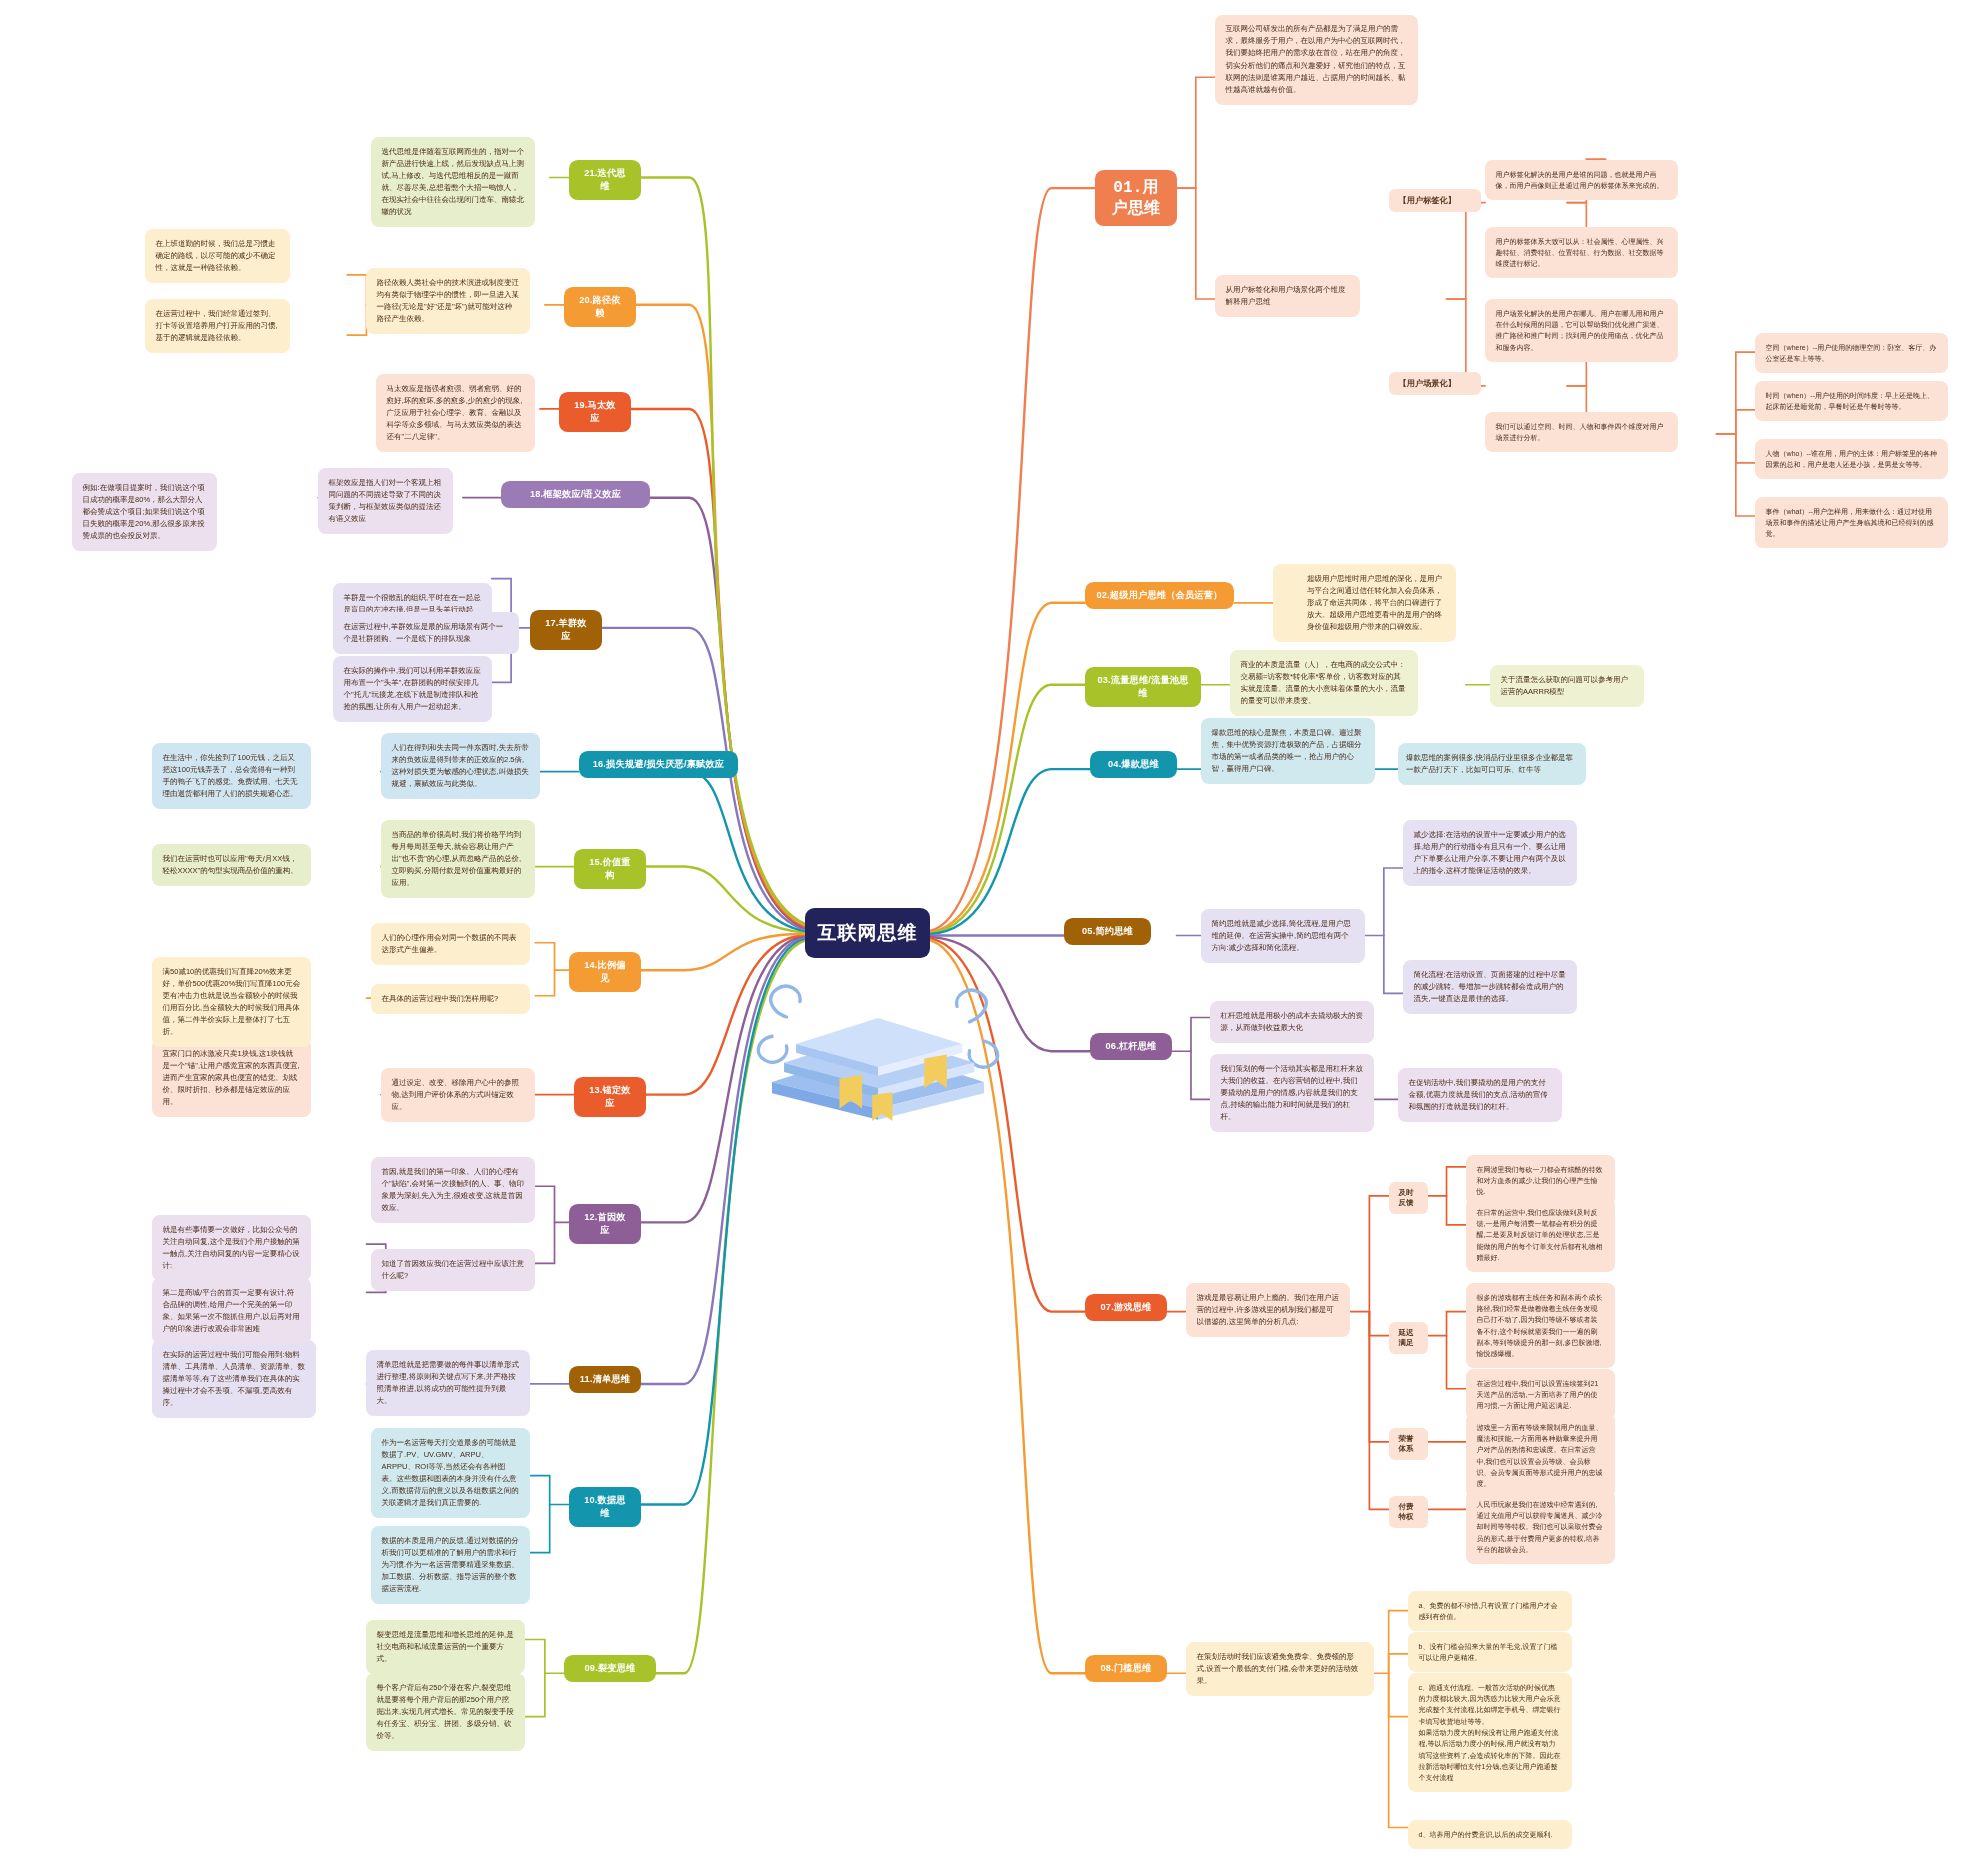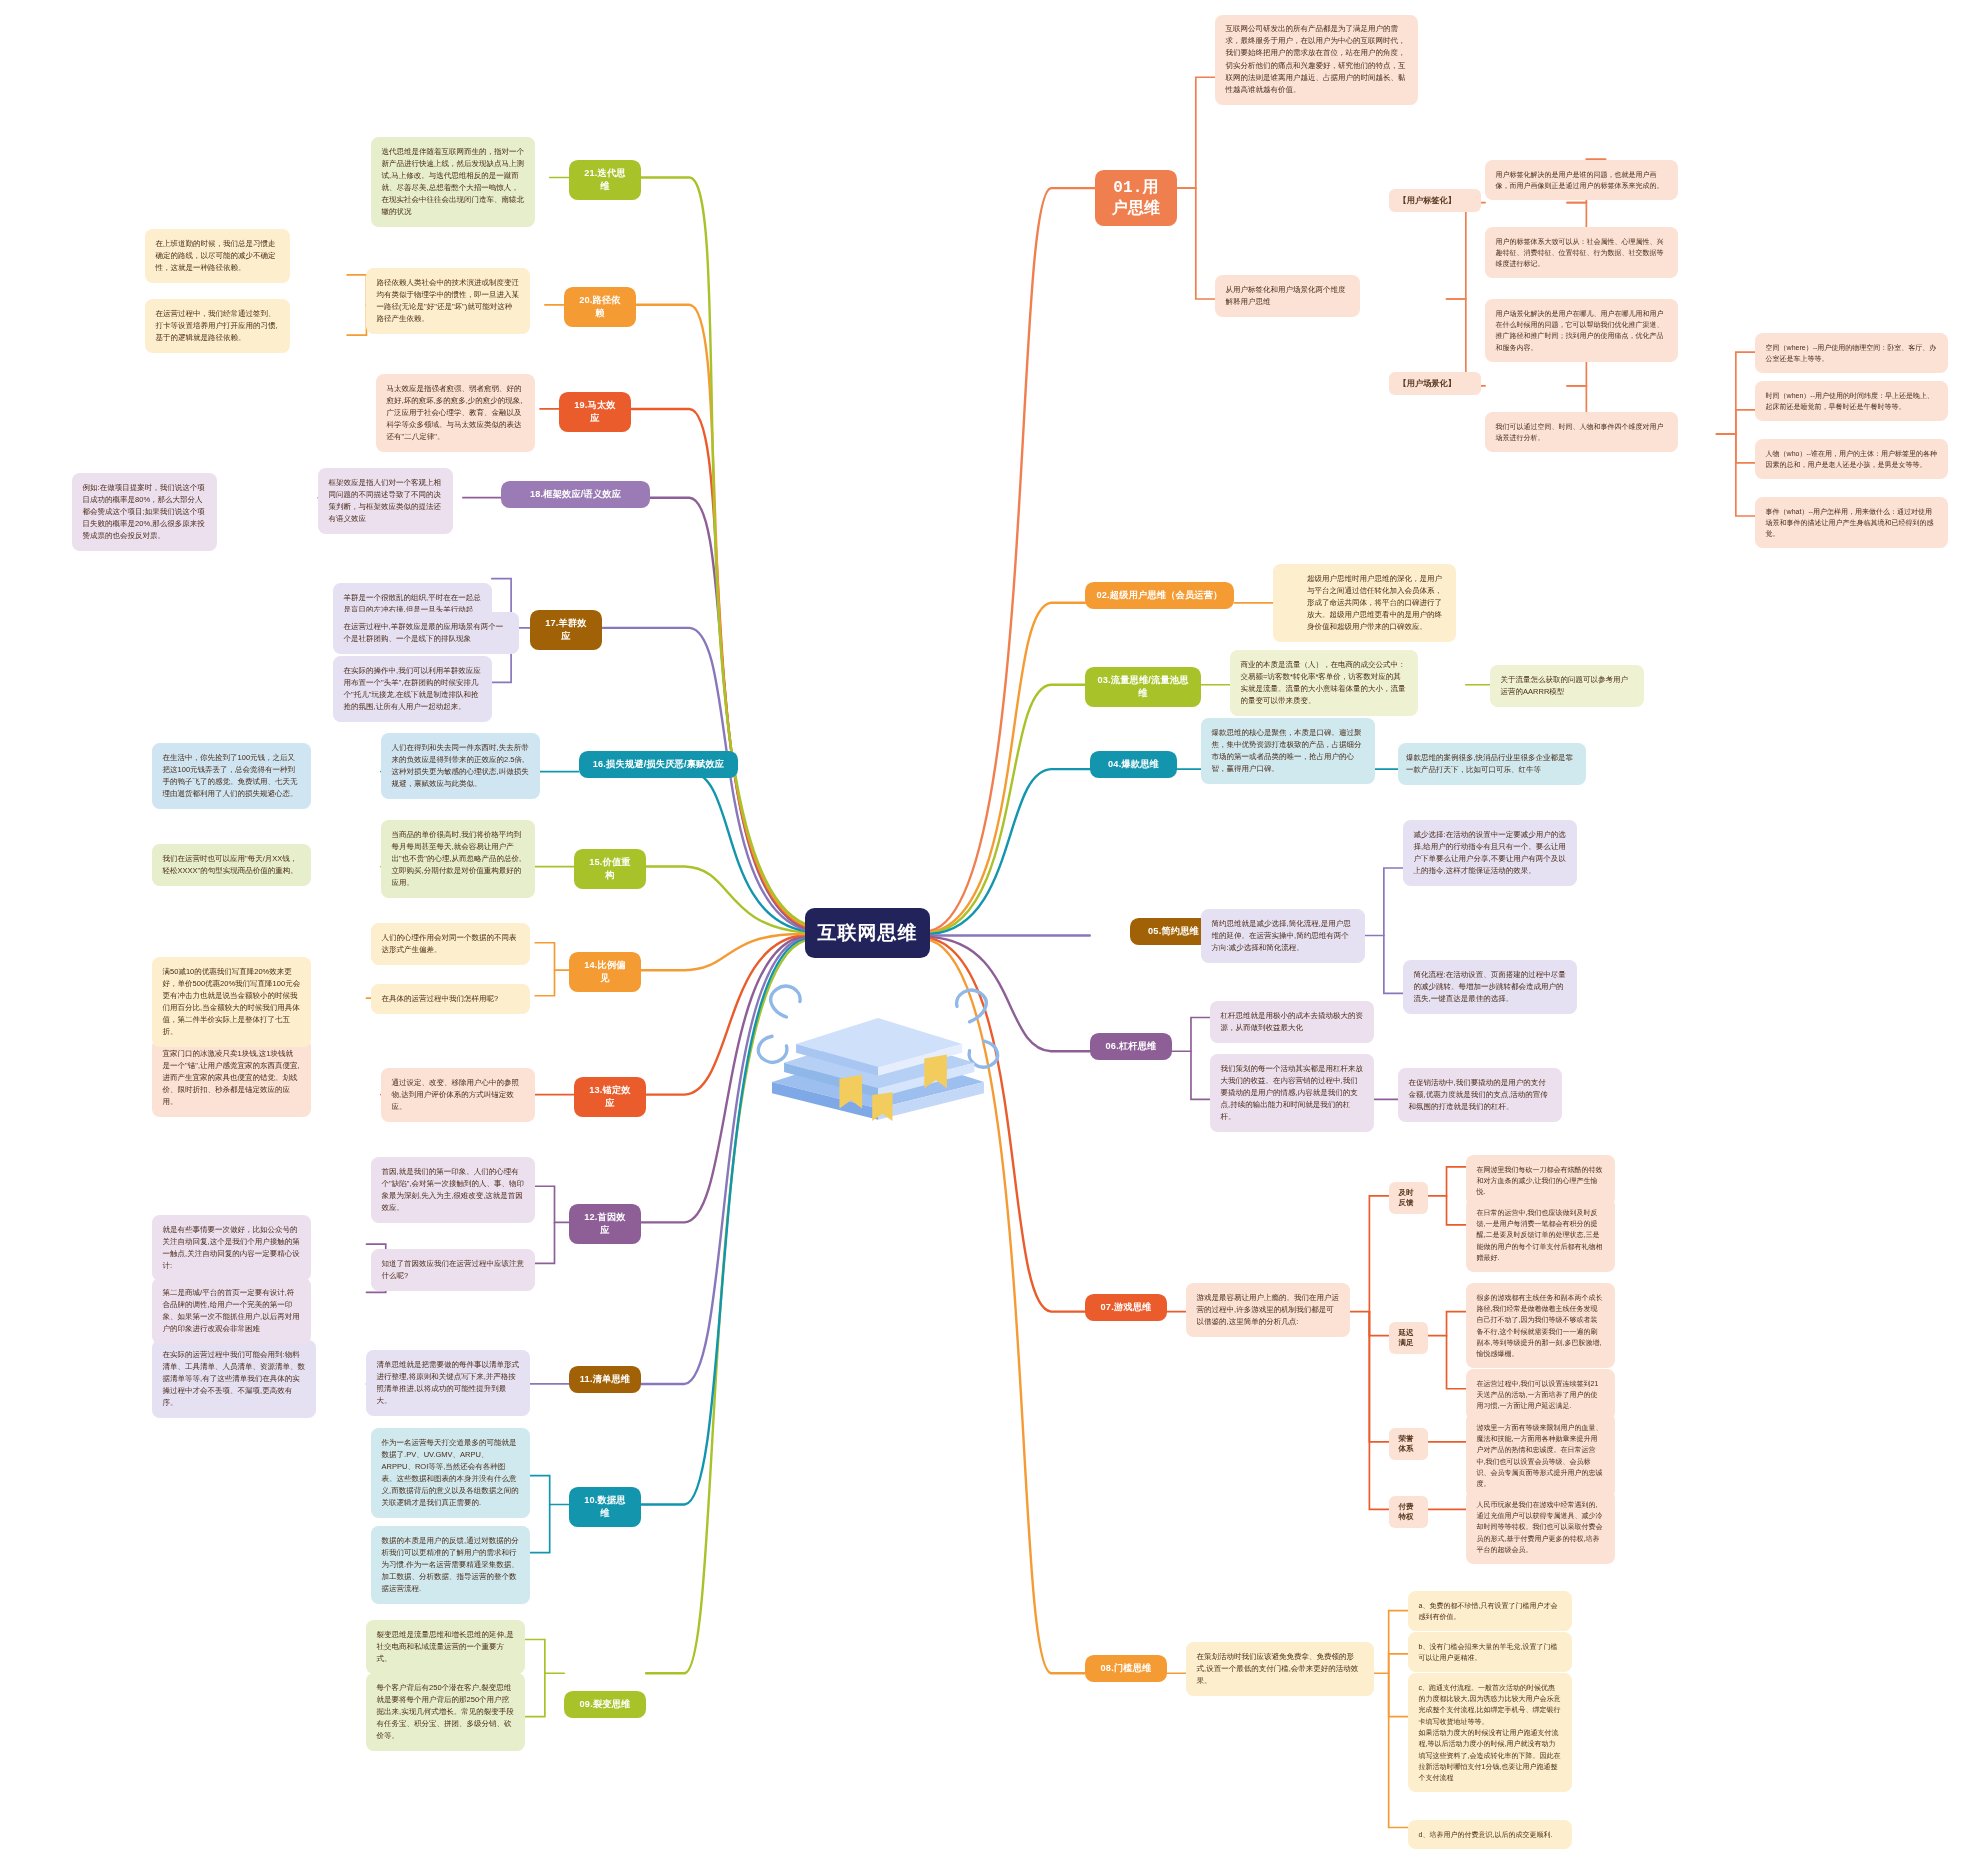--- a/index.html
+++ b/index.html
@@ -214,21 +214,21 @@
   <div class="node leaf l-amber fz15" style="left:1273px;top:564px;width:183px;padding-left:34px;">超级用户思维时用户思维的深化，是用户与平台之间通过信任转化加入会员体系，形成了命运共同体，将平台的口碑进行了放大。超级用户思维更看中的是用户的终身价值和超级用户带来的口碑效应。</div>
 
   <div class="node topic c-olive fz19" style="left:1085px;top:667px;width:116px;">03.流量思维/流量池思维</div>
   <div class="node leaf l-olive fz15" style="left:1230px;top:650px;width:188px;">商业的本质是流量（人），在电商的成交公式中：交易额=访客数*转化率*客单价，访客数对应的其实就是流量。流量的大小意味着体量的大小，流量的量变可以带来质变。</div>
   <div class="node leaf l-olive fz15" style="left:1490px;top:665px;width:154px;">关于流量怎么获取的问题可以参考用户运营的AARRR模型</div>
 
   <div class="node topic c-teal fz19" style="left:1090px;top:751px;width:87px;">04.爆款思维</div>
   <div class="node leaf l-teal fz15" style="left:1201px;top:718px;width:174px;">爆款思维的核心是聚焦，本质是口碑。遍过聚焦，集中优势资源打造极致的产品，占据细分市场的第一或者品类的唯一，抢占用户的心智，赢得用户口碑。</div>
   <div class="node leaf l-teal fz15" style="left:1398px;top:743px;width:188px;padding-left:8px;">爆款思维的案例很多,快消品行业里很多企业都是靠一款产品打天下，比如可口可乐、红牛等</div>
 
-  <div class="node topic c-purple fz19" style="left:1130px;top:918px;width:87px;">05.简约思维</div>
+  <div class="node topic c-purple fz19" style="left:1064px;top:918px;width:87px;">05.简约思维</div>
   <div class="node leaf l-purple fz15" style="left:1201px;top:909px;width:164px;">简约思维就是减少选择,简化流程,是用户思维的延伸。在运营实操中,简约思维有两个方向:减少选择和简化流程。</div>
   <div class="node leaf l-purple fz15" style="left:1403px;top:820px;width:174px;">减少选择:在活动的设置中一定要减少用户的选择,给用户的行动指令有且只有一个。要么让用户下单要么让用户分享,不要让用户有两个及以上的指令,这样才能保证活动的效果。</div>
   <div class="node leaf l-purple fz15" style="left:1403px;top:960px;width:174px;">简化流程:在活动设置、页面搭建的过程中尽量的减少跳转。每增加一步跳转都会造成用户的流失,一键直达是最佳的选择。</div>
 
   <div class="node topic c-plum fz19" style="left:1090px;top:1033px;width:82px;">06.杠杆思维</div>
   <div class="node leaf l-plum fz15" style="left:1210px;top:1001px;width:164px;">杠杆思维就是用极小的成本去撬动极大的资源，从而做到收益最大化</div>
   <div class="node leaf l-plum fz15" style="left:1210px;top:1054px;width:164px;">我们策划的每一个活动其实都是用杠杆来放大我们的收益。在内容营销的过程中,我们要撬动的是用户的情感,内容就是我们的支点,持续的输出能力和时间就是我们的杠杆。</div>
   <div class="node leaf l-plum fz15" style="left:1398px;top:1068px;width:164px;">在促销活动中,我们要撬动的是用户的支付金额,优惠力度就是我们的支点,活动的宣传和氛围的打造就是我们的杠杆。</div>
 
   <div class="node topic c-red fz19" style="left:1085px;top:1294px;width:82px;">07.游戏思维</div>
@@ -249,21 +249,21 @@
   <div class="node leaf l-orange fz14" style="left:1466px;top:1490px;width:149px;">人民币玩家是我们在游戏中经常遇到的,通过充值用户可以获得专属道具、减少冷却时间等等特权。我们也可以采取付费会员的形式,基于付费用户更多的特权,培养平台的超级会员。</div>
 
   <div class="node topic c-amber fz19" style="left:1085px;top:1655px;width:82px;">08.门槛思维</div>
   <div class="node leaf l-amber fz15" style="left:1186px;top:1642px;width:188px;">在策划活动时我们应该避免免费拿、免费领的形式,设置一个最低的支付门槛,会带来更好的活动效果。</div>
   <div class="node leaf l-amber fz14" style="left:1408px;top:1591px;width:164px;">a、免费的都不珍惜,只有设置了门槛用户才会感到有价值。</div>
   <div class="node leaf l-amber fz14" style="left:1408px;top:1632px;width:164px;">b、没有门槛会招来大量的羊毛党,设置了门槛可以让用户更精准。</div>
   <div class="node leaf l-amber fz14" style="left:1408px;top:1673px;width:164px;white-space:pre-line;">c、跑通支付流程。一般首次活动的时候优惠的力度都比较大,因为诱惑力比较大用户会乐意完成整个支付流程,比如绑定手机号、绑定银行卡填写收货地址等等。
 如果活动力度大的时候没有让用户跑通支付流程,等以后活动力度小的时候,用户就没有动力填写这些资料了,会造成转化率的下降。因此在拉新活动时哪怕支付1分钱,也要让用户跑通整个支付流程</div>
   <div class="node leaf l-amber fz14" style="left:1408px;top:1820px;width:164px;">d、培养用户的付费意识,以后的成交更顺利.</div>
 
-  <div class="node topic c-olive fz19" style="left:564px;top:1655px;width:82px;margin-top:36px;">09.裂变思维</div>
+  <div class="node topic c-olive fz19" style="left:564px;top:1655px;width:92px;">09.裂变思维</div>
   <div class="node leaf l-lgreen fz15" style="left:366px;top:1620px;width:159px;">裂变思维是流量思维和增长思维的延伸,是社交电商和私域流量运营的一个重要方式。</div>
   <div class="node leaf l-lgreen fz15" style="left:366px;top:1673px;width:159px;">每个客户背后有250个潜在客户,裂变思维就是要将每个用户背后的那250个用户挖掘出来,实现几何式增长。常见的裂变手段有任务宝、积分宝、拼团、多级分销、砍价等。</div>
 
   <div class="node topic c-teal fz19" style="left:569px;top:1487px;width:72px;">10.数据思维</div>
   <div class="node leaf l-teal fz15" style="left:371px;top:1428px;width:159px;">作为一名运营每天打交道最多的可能就是数据了.PV、UV.GMV、ARPU、ARPPU、ROI等等,当然还会有各种图表。这些数据和图表的本身并没有什么意义,而数据背后的意义以及各组数据之间的关联逻辑才是我们真正需要的.</div>
   <div class="node leaf l-teal fz15" style="left:371px;top:1526px;width:159px;">数据的本质是用户的反馈,通过对数据的分析我们可以更精准的了解用户的需求和行为习惯.作为一名运营需要精通采集数据、加工数据、分析数据、指导运营的整个数据运营流程.</div>
 
   <div class="node topic c-purple fz19" style="left:569px;top:1366px;width:72px;">11.清单思维</div>
   <div class="node leaf l-purple fz15" style="left:366px;top:1350px;width:164px;">清单思维就是把需要做的每件事以清单形式进行整理,将原则和关键点写下来,并严格按照清单推进,以将成功的可能性提升到最大。</div>
   <div class="node leaf l-purple fz15" style="left:152px;top:1340px;width:164px;">在实际的运营过程中我们可能会用到:物料清单、工具清单、人员清单、资源清单、数据清单等等,有了这些清单我们在具体的实操过程中才会不丢项、不漏项,更高效有序。</div>

